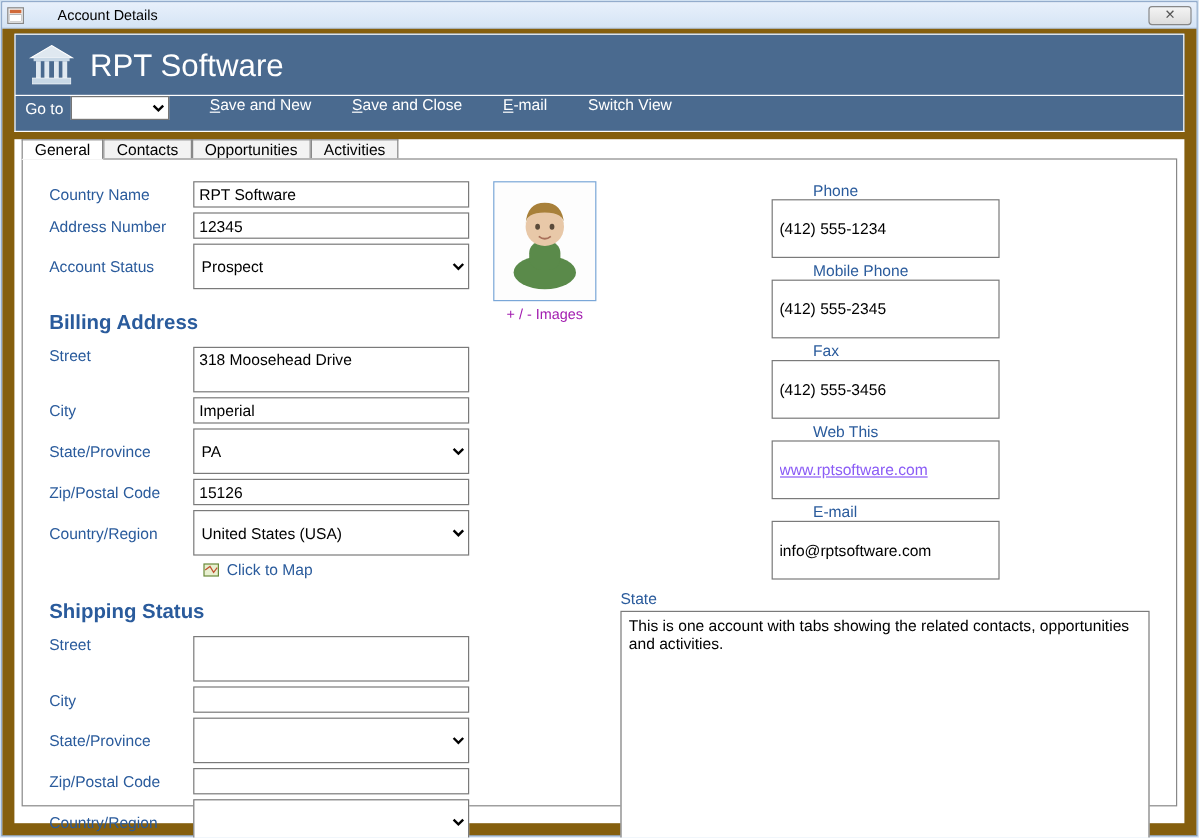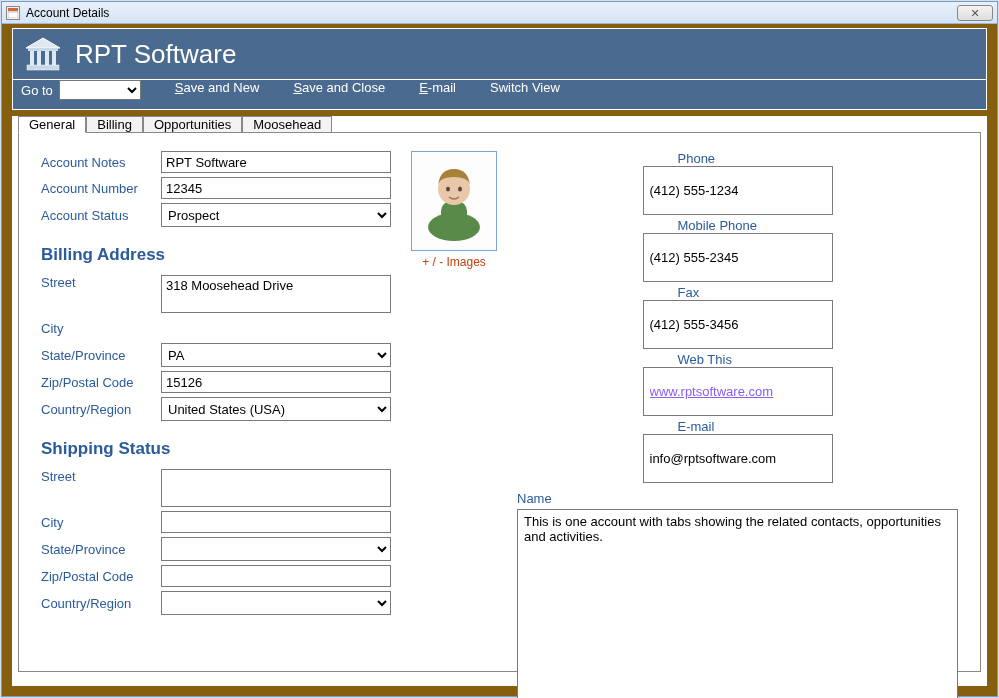--- a/index.html
+++ b/index.html
@@ -20,20 +20,21 @@
   display: flex;
   flex-direction: column;
 }
 .titlebar {
   background: linear-gradient(#e8f0fb, #d5e4f5);
   height: 22px;
   display: flex;
   align-items: center;
   padding: 0 4px;
   border-bottom: 1px solid #a0b8d8;
+  gap: 22px;
 }
 .titlebar-icon {
   width: 14px; height: 14px;
   background: #f0f0f0;
   border: 1px solid #888;
   margin-right: 6px;
   display: flex;
   align-items: center;
   justify-content: center;
 }
@@ -151,21 +152,21 @@
   flex: 1;
   height: 22px;
   border: 1px solid #7a7a7a;
   padding: 0 4px;
   font-size: 13px;
   font-family: inherit;
   background: #fff;
 }
 .field-select {
   flex: 1;
-  height: 24px;
+  height: 38px;
   border: 1px solid #7a7a7a;
   font-size: 13px;
   font-family: inherit;
   background: #fff;
   padding: 0 2px;
 }
 .section-header {
   color: #2a5b9c;
   font-weight: bold;
   font-size: 17px;
@@ -177,21 +178,21 @@
   background: #fdfdfd;
   display: flex;
   align-items: center;
   justify-content: center;
   margin: 0 auto;
 }
 .avatar-img {
   width: 70px; height: 84px;
 }
 .images-link {
-  color: #c2410c;
+  color: #a21caf;
   font-size: 12px;
   display: block;
   margin-top: 4px;
   cursor: default;
 }
 .contact-row {
   display: flex;
   align-items: center;
   margin-bottom: 3px;
   flex-direction: column;
@@ -286,63 +287,71 @@
       </div>
       <span class="toolbar-item"><span class="u">S</span>ave and New</span>
       <span class="toolbar-item"><span class="u">S</span>ave and Close</span>
       <span class="toolbar-item"><span class="u">E</span>-mail</span>
       <span class="toolbar-item">Switch View</span>
     </div>
 
     <div class="tab-area">
       <div class="tabs">
         <div class="tab active">General</div>
-        <div class="tab">Billing</div>
+        <div class="tab">Contacts</div>
         <div class="tab">Opportunities</div>
-        <div class="tab">Moosehead</div>
+        <div class="tab">Activities</div>
       </div>
 
       <div class="tab-body">
         <div class="form-columns">
 
           <div class="col-left">
             <div class="field-row">
-              <div class="field-label">Account Notes</div>
+              <div class="field-label">Country Name</div>
               <input class="field-input" value="RPT Software" style="">
             </div>
             <div class="field-row">
-              <div class="field-label">Account Number</div>
+              <div class="field-label">Address Number</div>
               <input class="field-input" value="12345" style="">
             </div>
             <div class="field-row">
               <div class="field-label">Account Status</div>
               <select class="field-select">
                 <option>Prospect</option>
               </select>
             </div>
 
             <div class="section-header">Billing Address</div>
             <div class="field-row" style="align-items:flex-start;">
               <div class="field-label">Street</div>
               <textarea class="textarea-street" style="">318 Moosehead Drive</textarea>
             </div>
             <div class="field-row">
               <div class="field-label">City</div>
+              <input class="field-input" value="Imperial" style="">
             </div>
             <div class="field-row">
               <div class="field-label">State/Province</div>
               <select class="field-select"><option>PA</option></select>
             </div>
             <div class="field-row">
               <div class="field-label">Zip/Postal Code</div>
               <input class="field-input" value="15126" style="">
             </div>
             <div class="field-row">
               <div class="field-label">Country/Region</div>
               <select class="field-select"><option>United States (USA)</option></select>
+            </div>
+            <div class="map-row">
+              <svg class="map-icon" viewBox="0 0 14 14">
+                  <rect x="1" y="2" width="12" height="10" fill="#e8f0d0" stroke="#6a8a3a"></rect>
+                  <path d="M2 7 L6 4 L9 9 L12 5" stroke="#c05030" fill="none" stroke-width="1"></path>
+                </svg>
+              <span>Click to Map</span>
             </div>
 
             <div class="section-header">Shipping Status</div>
             <div class="field-row" style="align-items:flex-start;">
               <div class="field-label">Street</div>
               <textarea class="textarea-street" style=""></textarea>
             </div>
             <div class="field-row">
               <div class="field-label">City</div>
               <input class="field-input" value="" style="">
@@ -390,21 +399,21 @@
               <input class="contact-input" value="(412) 555-3456" style="">
             </div>
             <div class="contact-row">
               <div class="contact-label">Web This</div>
               <input class="contact-input link" value="www.rptsoftware.com" style="">
             </div>
             <div class="contact-row">
               <div class="contact-label">E-mail</div>
               <input class="contact-input" value="info@rptsoftware.com" style="">
             </div>
-            <span class="notes-label">Name</span>
+            <span class="notes-label">State</span>
             <textarea class="notes-box" style="">This is one account with tabs showing the related contacts, opportunities and activities.</textarea>
           </div>
 
         </div>
       </div>
     </div>
 
   </div>
 </div>
 

